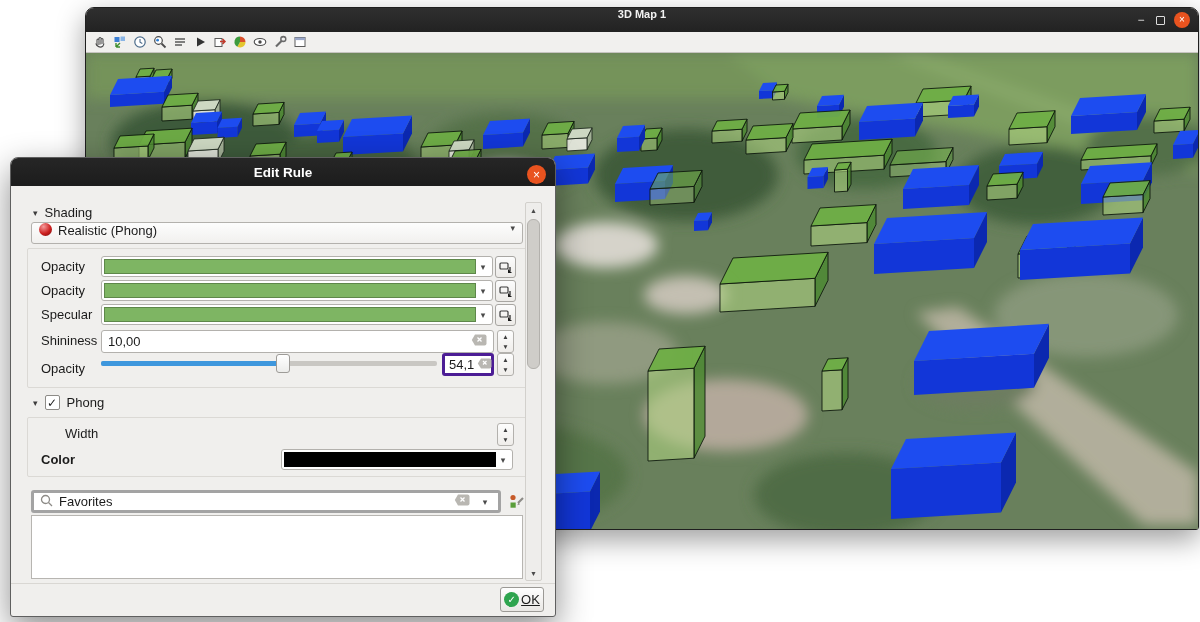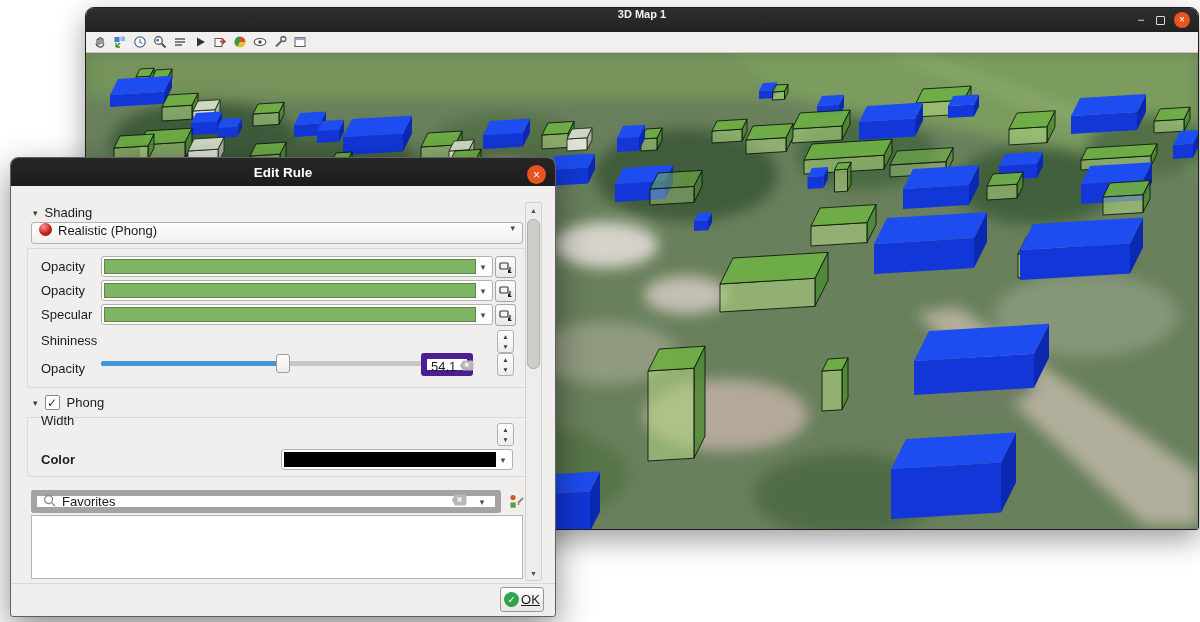--- a/index.html
+++ b/index.html
@@ -65,25 +65,25 @@
   .clear-tag{ margin-left:auto; flex:none; }
   .spinner{ position:absolute; left:486px; width:17px; height:23px; background:linear-gradient(#fdfdfd,#efedea);
     border:1px solid #b3b1ad; border-radius:3px; display:flex; flex-direction:column; }
   .spin-cell{ flex:1; display:flex; align-items:center; justify-content:center; font-size:6.5px; color:#3f3f3f; }
 
   .slider{ position:absolute; left:90px; top:9px; width:336px; height:5px; background:#c9c7c3; border-radius:2px; }
   .slider-fill{ position:absolute; left:0; top:0; height:5px; background:#3e97dd; border-radius:2px 0 0 2px; }
   .slider-handle{ position:absolute; top:-7px; width:14px; height:19px; background:linear-gradient(#ffffff,#ececea);
     border:1px solid #9d9b97; border-radius:3px; }
 
-  .value-box{ position:absolute; left:410px; width:52px; height:23px; background:#fff; border:6px solid #4c1d95;
-    border-radius:3px; display:flex; align-items:flex-start; padding:0 4px; gap:3px; }
+  .value-box{ position:absolute; left:431px; width:52px; height:23px; background:#fff; border:3px solid #4c1d95;
+    border-radius:3px; display:flex; align-items:center; padding:0 4px; gap:3px; }
 
   .search-box{ position:absolute; left:20px; top:299px; width:470px; height:23px; background:#fff;
-    border:6px solid #a3a3a3; border-radius:3px; display:flex; align-items:center; padding:4px 6px; gap:6px; }
+    border:3px solid #a3a3a3; border-radius:3px; display:flex; align-items:center; padding:4px 6px; gap:6px; }
   .style-btn{ position:absolute; left:496px; top:301px; width:19px; height:19px; display:flex;
     align-items:center; justify-content:center; }
 
   .list-box{ position:absolute; left:20px; top:324px; width:492px; height:64px; background:#fff;
     border:1px solid #b7b5b1; }
 
   .scrollbar{ position:absolute; left:514px; top:11px; width:17px; height:379px;
     background:#eeedeb; border:1px solid #d2d0cc; border-radius:2px; }
   .sb-arrow{ position:absolute; left:0; width:15px; height:14px; display:flex; align-items:center;
     justify-content:center; font-size:7px; color:#4a4a4a; }
@@ -464,20 +464,29 @@
     </div>
     <div class="dd-btn" style="top:113px;">
       <svg width="15" height="15">
           <rect x="2" y="3" width="8" height="6" rx="1" fill="none" stroke="#3a3a3a" stroke-width="1.2"></rect>
           <path d="M10 9 l4 4 h-4z" fill="#1a1a1a"></path>
           <path d="M12 7 v4" stroke="#1a1a1a" stroke-width="1.2"></path>
         </svg>
     </div>
 
     <span class="row-label" style="top:142px;">Shininess</span>
+    <div class="text-input" style="left:90px; top:139px; width:393px;">
+      <span class="ti-value">10,00</span>
+      <span class="clear-tag">
+        <svg width="16" height="12">
+            <path d="M4 .5 h9.5 a2 2 0 012 2 v7 a2 2 0 01-2 2 H4 L.8 6z" fill="#b9b7b2"></path>
+            <path d="M6.5 3.5 l4 4 M10.5 3.5 l-4 4" stroke="#fff" stroke-width="1.3"></path>
+          </svg>
+      </span>
+    </div>
     <div class="spinner" style="top:139px;">
       <span class="spin-cell">▲</span>
       <span class="spin-cell">▼</span>
     </div>
 
     <span class="row-label" style="top:170px;">Opacity</span>
     <div style="position:absolute; left:0; top:161px; width:544px; height:24px;">
       <div class="slider">
         <div class="slider-fill" style="width: 54.1%;"></div>
         <div class="slider-handle" style="left: calc(54.1% - 7px);"></div>
@@ -498,21 +507,21 @@
     </div>
 
     <div class="section-head" style="left:22px; top:204px;">
       <span class="collapse-arrow">▾</span>
       <span class="checkbox">✓</span>
       <span>Phong</span>
     </div>
 
     <div class="grp-frame" style="top:226px; height:60px;"></div>
 
-    <span class="row-label" style="top:222px;">Width</span>
+    <span class="row-label" style="top:235px;margin-left:24px;">Width</span>
     <div class="spinner" style="top:232px;">
       <span class="spin-cell">▲</span>
       <span class="spin-cell">▼</span>
     </div>
 
     <span class="row-label" style="top:261px;font-weight:bold;">Color</span>
     <div class="color-widget" style="left:270px; top:258px; width:232px;">
       <span class="color-fill" style="background: rgb(0, 0, 0);"></span>
       <span class="cw-arrow">▾</span>
     </div>

